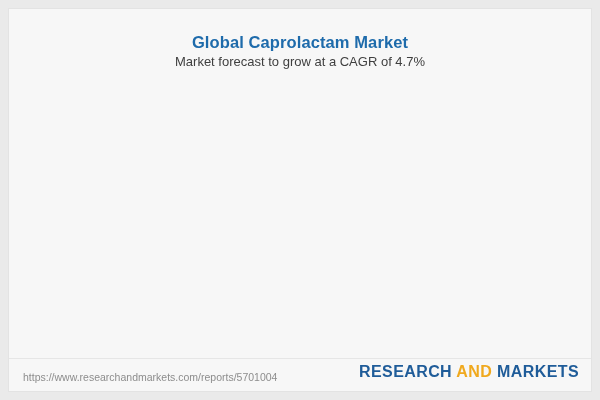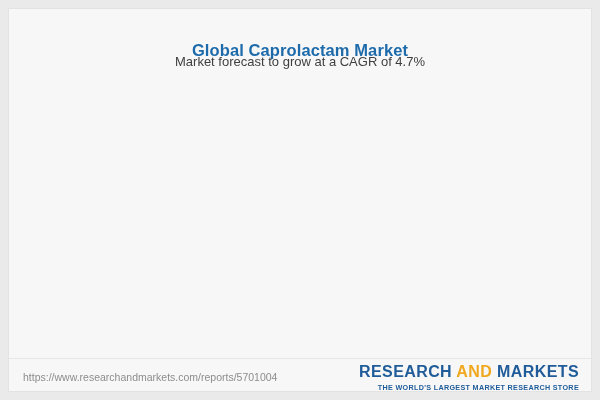--- a/index.html
+++ b/index.html
@@ -23,21 +23,21 @@
     background: #f7f7f7;
     border: 1px solid #e3e3e3;
     box-sizing: border-box;
     overflow: hidden;
   }
 
   
   .chart-title {
     position: absolute;
     left: 0;
-    top: 32px;
+    top: 24px;
     width: 100%;
     text-align: center;
     font-size: 16.5px;
     font-weight: bold;
     color: #1e6bab;
     letter-spacing: 0.1px;
   }
   .chart-subtitle {
     position: absolute;
     left: 0;
@@ -151,17 +151,16 @@
 
   </div>
 
   <div class="footer-divider"></div>
 
   <div class="footer">
     <div class="source-url">https://www.researchandmarkets.com/reports/5701004</div>
 
     <div class="logo">
       <div class="logo-main"><span>RESEARCH</span><span> </span><span class="logo-and">AND</span><span> </span><span>MARKETS</span></div>
-      <div class="logo-tag">THE WORLD'S LARGEST MARKET RESEARCH STORE</div>
     </div>
   </div>
 
 </div>
 
 </body></html>

